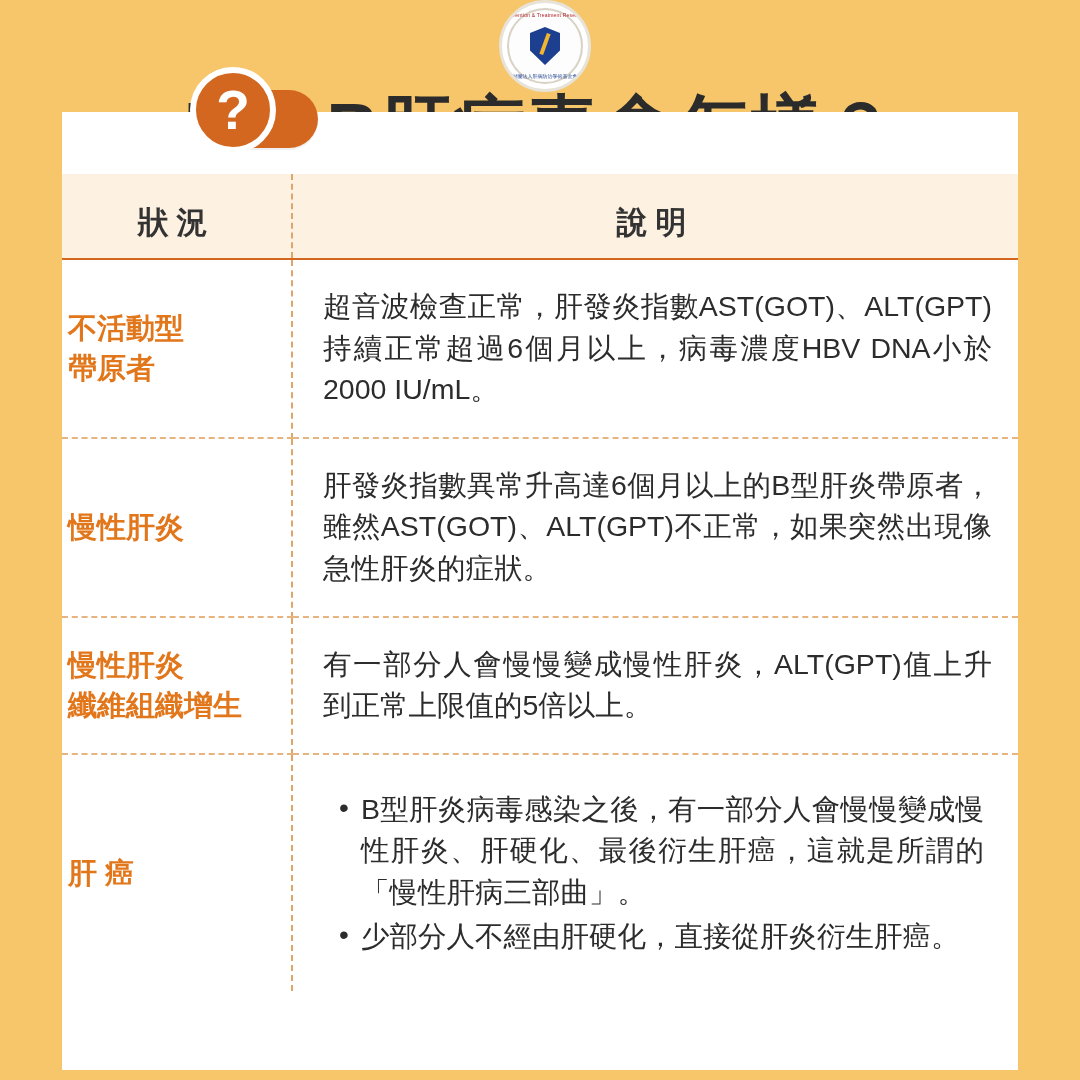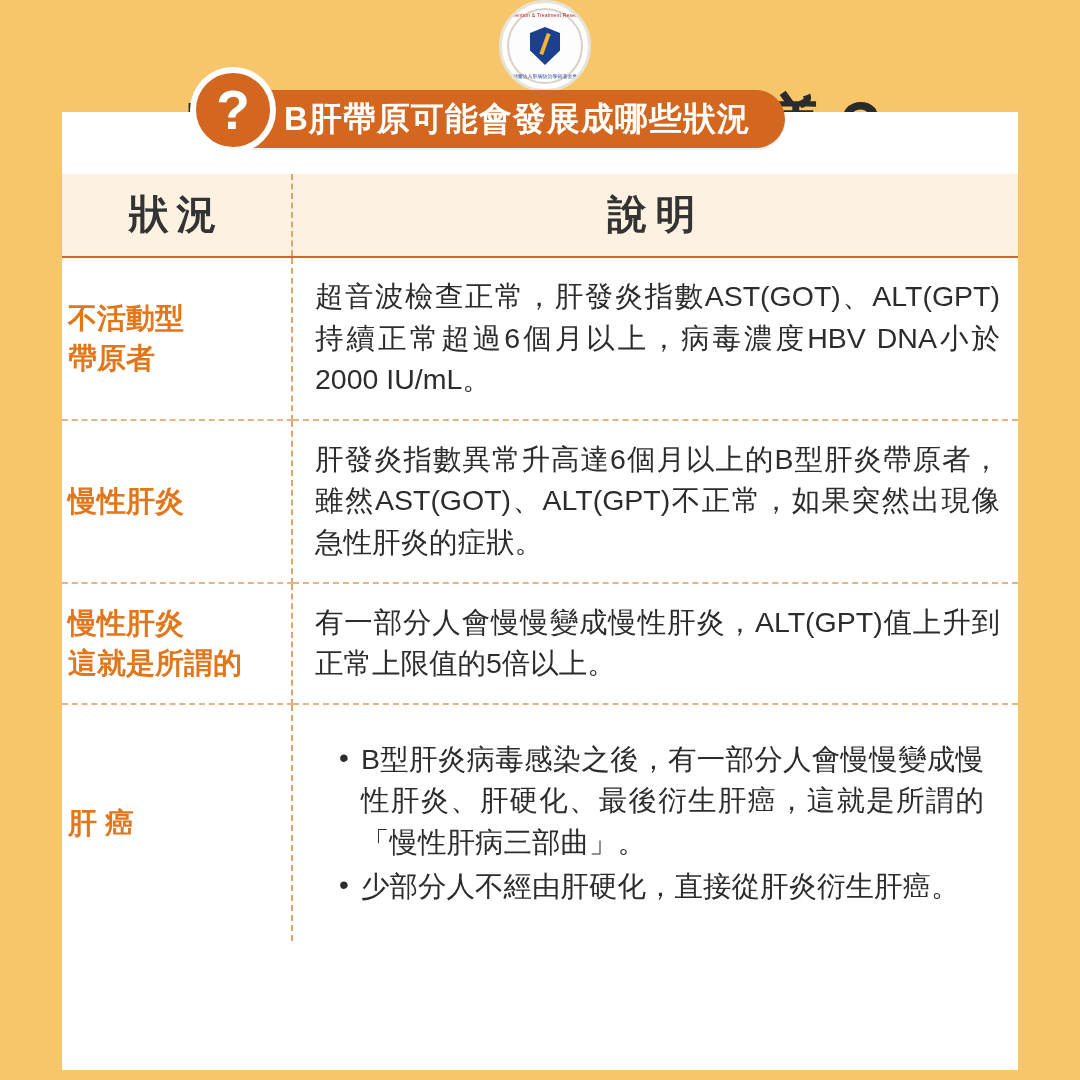--- a/index.html
+++ b/index.html
@@ -159,24 +159,24 @@
     width: 956px;
     border-collapse: collapse;
     table-layout: fixed;
   }
   .tbl col.c1 { width: 230px; }
   .tbl col.c2 { width: 726px; }
 
   .head-row td {
     background: #fdf2e2;
     text-align: center;
-    font-size: 40px;
+    font-size: 31px;
     font-weight: bold;
     color: #333;
-    padding: 13px 0 14px;
+    padding: 28px 0 14px;
     letter-spacing: 8px;
   }
   .head-row td.col-status {
     border-right: 2px dashed #e0a56a;
   }
   .head-row {
     border-bottom: 2px solid #d3671f;
   }
 
   .row td {
@@ -197,21 +197,21 @@
     padding-right: 6px;
   }
   .row td.desc {
     font-size: 28.5px;
     color: #2c2c2c;
     line-height: 1.46;
     padding-left: 22px;
     padding-right: 18px;
     text-align: justify;
   }
-  .desc p { margin: 0; }
+  .desc p { margin: 8px; }
   ul.bullets {
     margin: 16px;
     padding-left: 30px;
     list-style: none;
   }
   ul.bullets li {
     position: relative;
     margin: 0 0 2px 0;
     line-height: 1.46;
   }
@@ -236,21 +236,20 @@
       <div class="shield"></div>
       <div class="arc-bot">財團法人肝病防治學術基金會</div>
     </div>
     <div class="title">感染B肝病毒會怎樣？</div>
   </div>
 
   <div class="card">
 
     <div class="banner">
       <div class="q-badge">?</div>
-      <div class="banner-text">B肝帶原可能會發展成哪些狀況</div>
     </div>
 
     <table class="tbl">
       <colgroup>
           <col class="c1">
           <col class="c2">
         </colgroup>
       <tbody>
         <tr class="head-row">
           <td class="col-status">狀況</td>
@@ -272,21 +271,21 @@
             <div>慢性肝炎</div>
           </td>
           <td class="desc">
             <p>肝發炎指數異常升高達6個月以上的B型肝炎帶原者，雖然AST(GOT)、ALT(GPT)不正常，如果突然出現像急性肝炎的症狀。</p>
           </td>
         </tr>
 
         <tr class="row">
           <td class="status">
             <div>慢性肝炎</div>
-            <div>這就是所謂的</div>
+            <div>纖維組織增生</div>
           </td>
           <td class="desc">
             <p>有一部分人會慢慢變成慢性肝炎，ALT(GPT)值上升到正常上限值的5倍以上。</p>
           </td>
         </tr>
 
 
         <tr class="row">
           <td class="status">
             <div>肝 癌</div>

